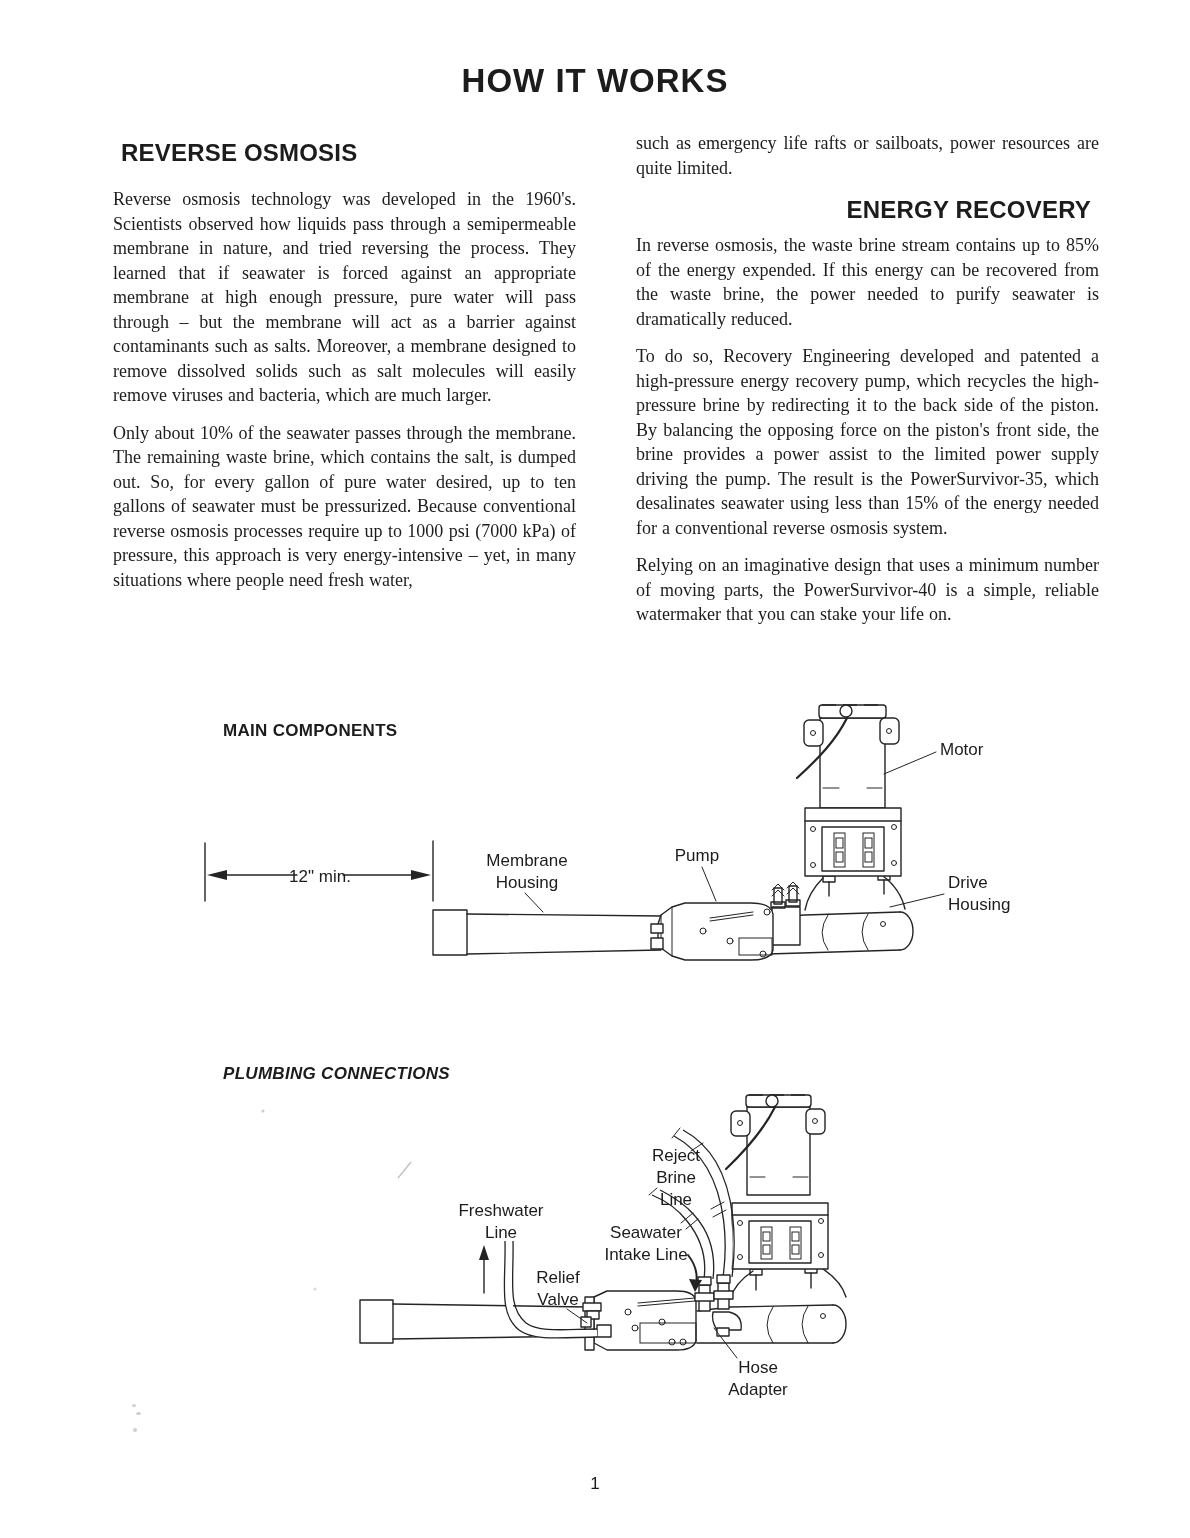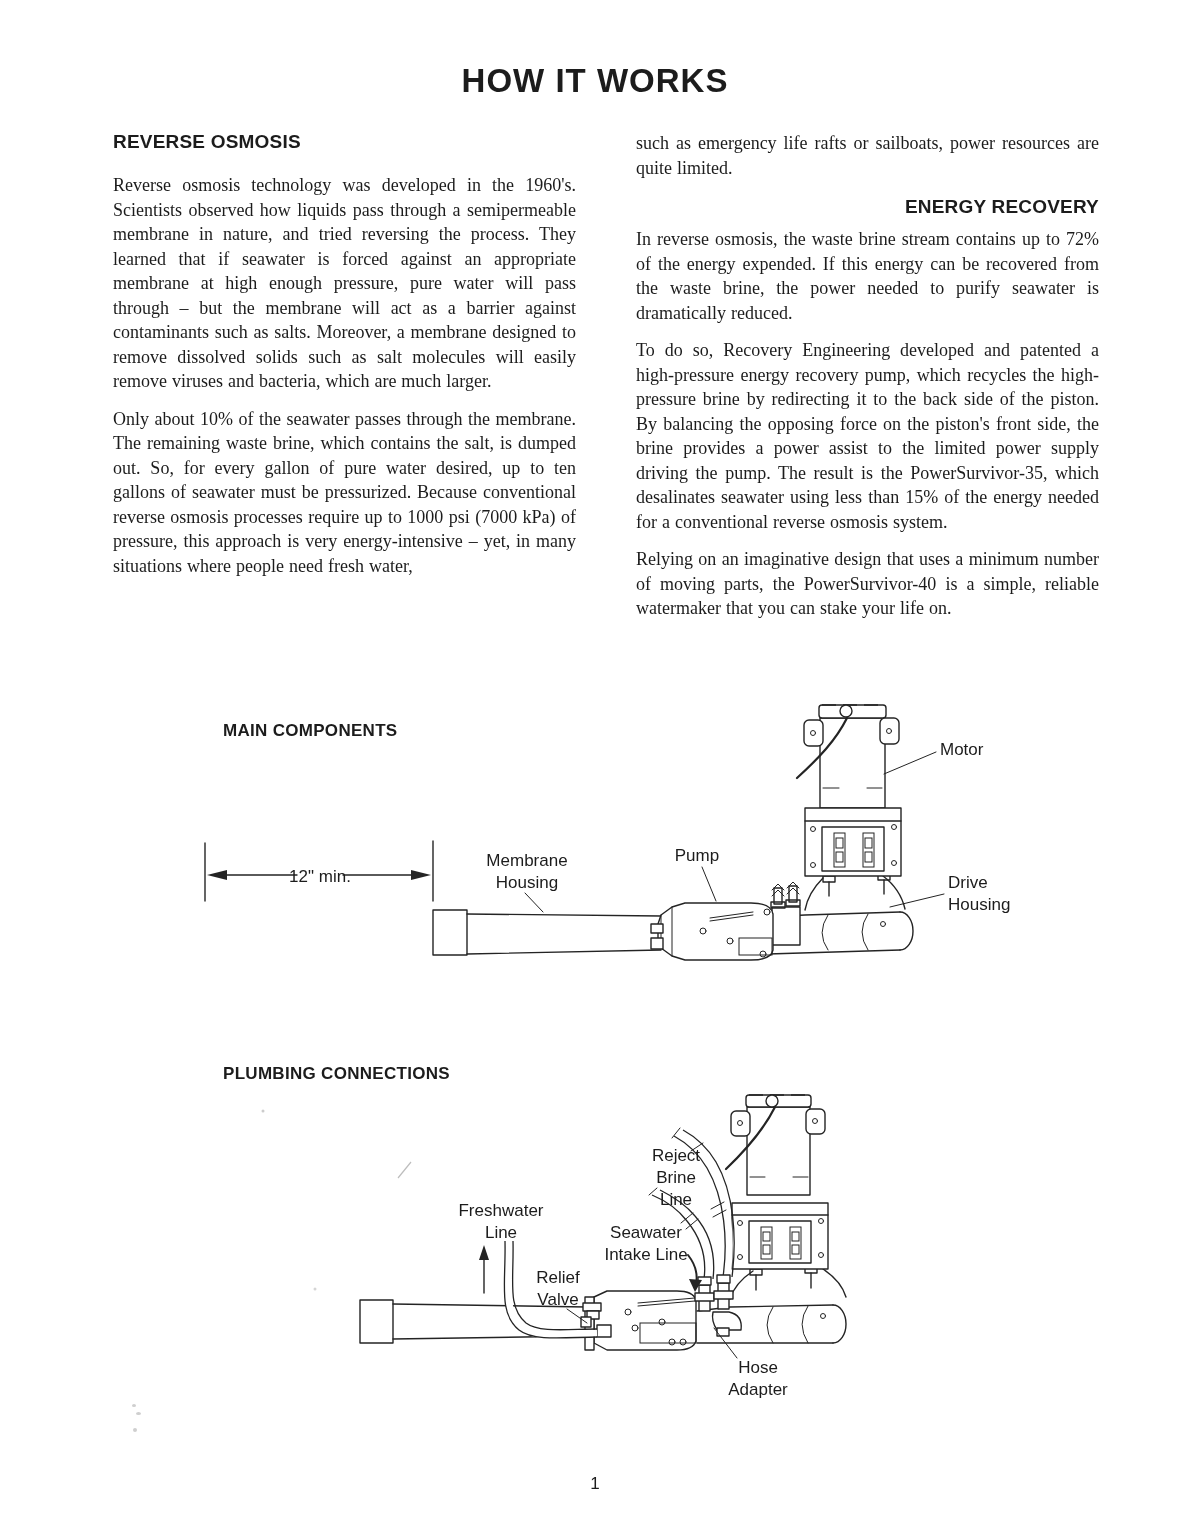--- a/index.html
+++ b/index.html
@@ -6,35 +6,35 @@
   .page{
     position:relative;width:1190px;height:1538px;background:#fff;
     font-family:"Liberation Sans", sans-serif;color:#1c1c1c;overflow:hidden;
   }
   .title{
     position:absolute;top:62px;left:0;width:100%;text-align:center;
     font-size:33px;font-weight:bold;letter-spacing:1px;
   }
   .columns{position:absolute;top:131px;left:113px;width:986px;display:flex;gap:60px;}
   .col{width:463px;}
-  .sec-head{font-size:19px;font-weight:bold;margin:0;letter-spacing:0.2px;}
+  .sec-head{font-size:24px;font-weight:bold;margin:8px;letter-spacing:0.2px;}
   .sec-head.er{margin-top:16px;text-align:right;}
   .col p{
     font-size:18px;line-height:24.5px;text-align:justify;margin:0;
     word-spacing:0.5px;
     font-family:Liberation Serif, serif;
   }
   .col p.after-head{margin-top:20px;}
   .col p.gap{margin-top:13px;}
   .col p.gap-sm{margin-top:9px;}
   .diag-head{
     position:absolute;font-size:17px;font-weight:bold;letter-spacing:0.3px;
   }
   .diag-head.main{left:223px;top:721px;}
-  .diag-head.plumb{left:223px;top:1064px;}
+  .diag-head.plumb{left:223px;top:1064px;font-style:italic;}
   svg.diagram{position:absolute;left:183px;}
   svg.diagram .ln{fill:none;stroke:#242424;stroke-width:1.4;stroke-linecap:round;stroke-linejoin:round;}
   svg.diagram .lnthin{fill:none;stroke:#242424;stroke-width:1;stroke-linecap:round;}
   svg.diagram .wht{fill:#ffffff;stroke:#242424;stroke-width:1.4;stroke-linejoin:round;}
   svg.diagram .fil{fill:#242424;stroke:none;}
   svg.diagram .hose{fill:none;stroke:#242424;stroke-width:1.3;}
   svg.diagram .hosegap{fill:none;stroke:#ffffff;stroke-width:7;}
   svg.diagram text{font-family:"Liberation Sans", sans-serif;font-size:17px;fill:#1c1c1c;}
   svg.diagram .dash{fill:none;stroke:#242424;stroke-width:1.4;stroke-dasharray:14 7;}
   svg.diagram .speckln{fill:none;stroke:#bdbdbd;stroke-width:1.2;}
@@ -52,21 +52,21 @@
 
   <div class="columns">
     <div class="col">
       <h2 class="sec-head">REVERSE OSMOSIS</h2>
       <p class="after-head">Reverse osmosis technology was developed in the 1960's. Scientists observed how liquids pass through a semipermeable membrane in nature, and tried reversing the process. They learned that if seawater is forced against an appropriate membrane at high enough pressure, pure water will pass through – but the membrane will act as a barrier against contaminants such as salts. Moreover, a membrane designed to remove dissolved solids such as salt molecules will easily remove viruses and bacteria, which are much larger.</p>
       <p class="gap">Only about 10% of the seawater passes through the membrane. The remaining waste brine, which contains the salt, is dumped out. So, for every gallon of pure water desired, up to ten gallons of seawater must be pressurized. Because conventional reverse osmosis processes require up to 1000 psi (7000 kPa) of pressure, this approach is very energy-intensive – yet, in many situations where people need fresh water,</p>
     </div>
     <div class="col">
       <p>such as emergency life rafts or sailboats, power resources are quite limited.</p>
       <h2 class="sec-head er">ENERGY RECOVERY</h2>
-      <p class="gap-sm">In reverse osmosis, the waste brine stream contains up to 72% of the energy expended. If this energy can be recovered from the waste brine, the power needed to purify seawater is dramatically reduced.</p>
+      <p class="gap-sm">In reverse osmosis, the waste brine stream contains up to 85% of the energy expended. If this energy can be recovered from the waste brine, the power needed to purify seawater is dramatically reduced.</p>
       <p class="gap">To do so, Recovery Engineering developed and patented a high-pressure energy recovery pump, which recycles the high-pressure brine by redirecting it to the back side of the piston. By balancing the opposing force on the piston's front side, the brine provides a power assist to the limited power supply driving the pump. The result is the PowerSurvivor-35, which desalinates seawater using less than 15% of the energy needed for a conventional reverse osmosis system.</p>
       <p class="gap">Relying on an imaginative design that uses a minimum number of moving parts, the PowerSurvivor-40 is a simple, reliable watermaker that you can stake your life on.</p>
     </div>
   </div>
 
   <div class="diag-head main">MAIN COMPONENTS</div>
 
   <svg class="diagram" style="top:688px;" width="1005" height="310" viewBox="0 0 1005 310">
 
     <g>

